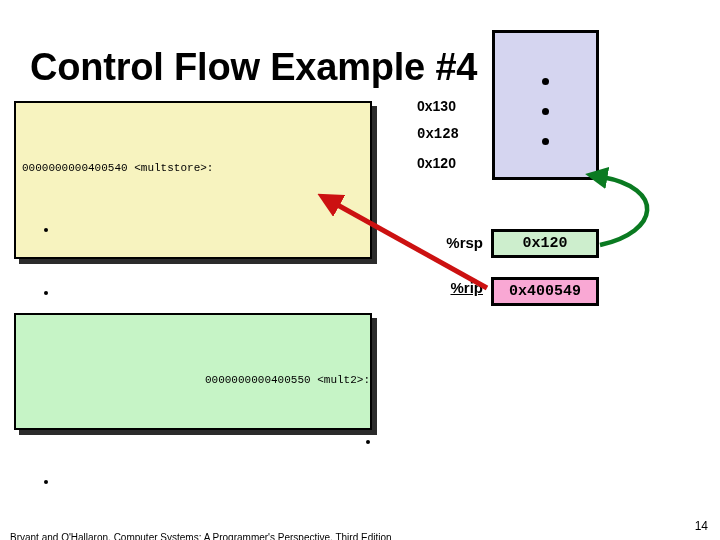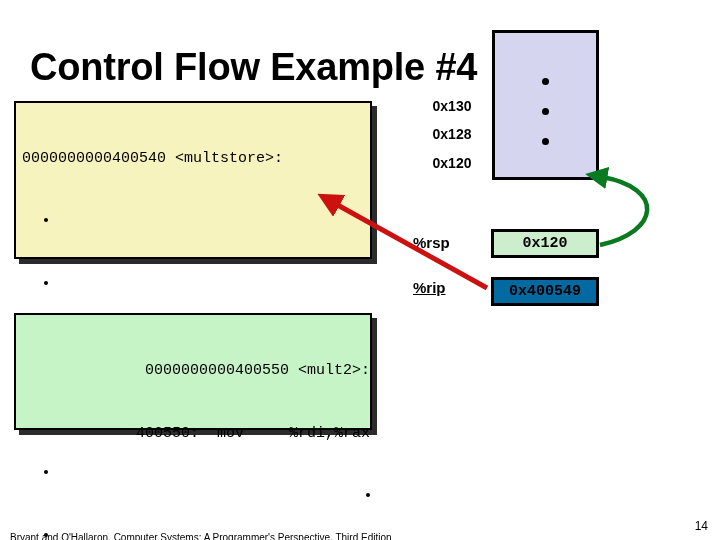--- a/index.html
+++ b/index.html
@@ -27,25 +27,25 @@
     white-space: nowrap;
     color: #000000;
   }
 
   
   .code-block {
     position: absolute;
     border: 2px solid #000000;
     box-shadow: 5px 5px 0 #2b2b2b;
     font-family: "Liberation Mono", monospace;
-    font-size: 15px;
+    font-size: 11px;
     line-height: 21px;
     color: #000000;
     box-sizing: border-box;
-    padding: 3px 0 6px 0;
+    padding: 13px 0 6px 0;
     white-space: pre;
   }
   #code-block-multstore {
     left: 14px;
     top: 101px;
     width: 358px;
     height: 158px;
     background: #f7f3bf;
   }
   #code-block-mult2 {
@@ -94,35 +94,35 @@
     left: 47px;
   }
   #stack-dot-1 { top: 45px; }
   #stack-dot-2 { top: 75px; }
   #stack-dot-3 { top: 105px; }
 
   
   .stack-addr {
     position: absolute;
     width: 70px;
-    text-align: center;
+    text-align: left;
     left: 417px;
     font-size: 14px;
     font-weight: bold;
     color: #000000;
   }
   #stack-addr-0 { top: 98px; }
-  #stack-addr-1 { top: 126px; }
+  #stack-addr-1 { top: 126px; font-family: Liberation Mono, monospace; }
   #stack-addr-2 { top: 155px; }
 
   
   .reg-label {
     position: absolute;
     width: 70px;
-    text-align: left;
+    text-align: right;
     left: 413px;
     font-size: 15px;
     font-weight: bold;
     color: #000000;
   }
   .reg-box {
     position: absolute;
     left: 491px;
     width: 108px;
     height: 29px;
@@ -137,21 +137,21 @@
     color: #000000;
   }
   #reg-label-rsp { top: 234px; }
   #reg-box-rsp {
     top: 229px;
     background: #cdeecd;
   }
   #reg-label-rip { top: 279px; text-decoration: underline; }
   #reg-box-rip {
     top: 277px;
-    background: #0369a1;
+    background: #f9a8d4;
   }
 
   
   #arrow-layer {
     position: absolute;
     left: 0;
     top: 0;
     width: 720px;
     height: 540px;
     pointer-events: none;
@@ -185,21 +185,20 @@
   <div class="code-line bullet"><span class="bullet-dot"></span></div>
   <div class="code-line bullet"><span class="bullet-dot"></span></div>
   <div class="code-line">  400544: callq   400550 &lt;mult2&gt;</div>
   <div class="code-line">  400549: mov     %rax,(%rbx)</div>
   <div class="code-line bullet"><span class="bullet-dot"></span></div>
   <div class="code-line bullet"><span class="bullet-dot"></span></div>
 </div>
 
 <div class="code-block" id="code-block-mult2">
   <div class="code-line">0000000000400550 &lt;mult2&gt;:</div>
-  <div class="code-line">  400550:  mov     %rdi,%rax</div>
   <div class="code-line bullet"><span class="bullet-dot"></span></div>
   
   
 </div>
 
 <div class="stack-addr" id="stack-addr-0">0x130</div>
 <div class="stack-addr" id="stack-addr-1">0x128</div>
 <div class="stack-addr" id="stack-addr-2">0x120</div>
 
 <div id="stack-box">

